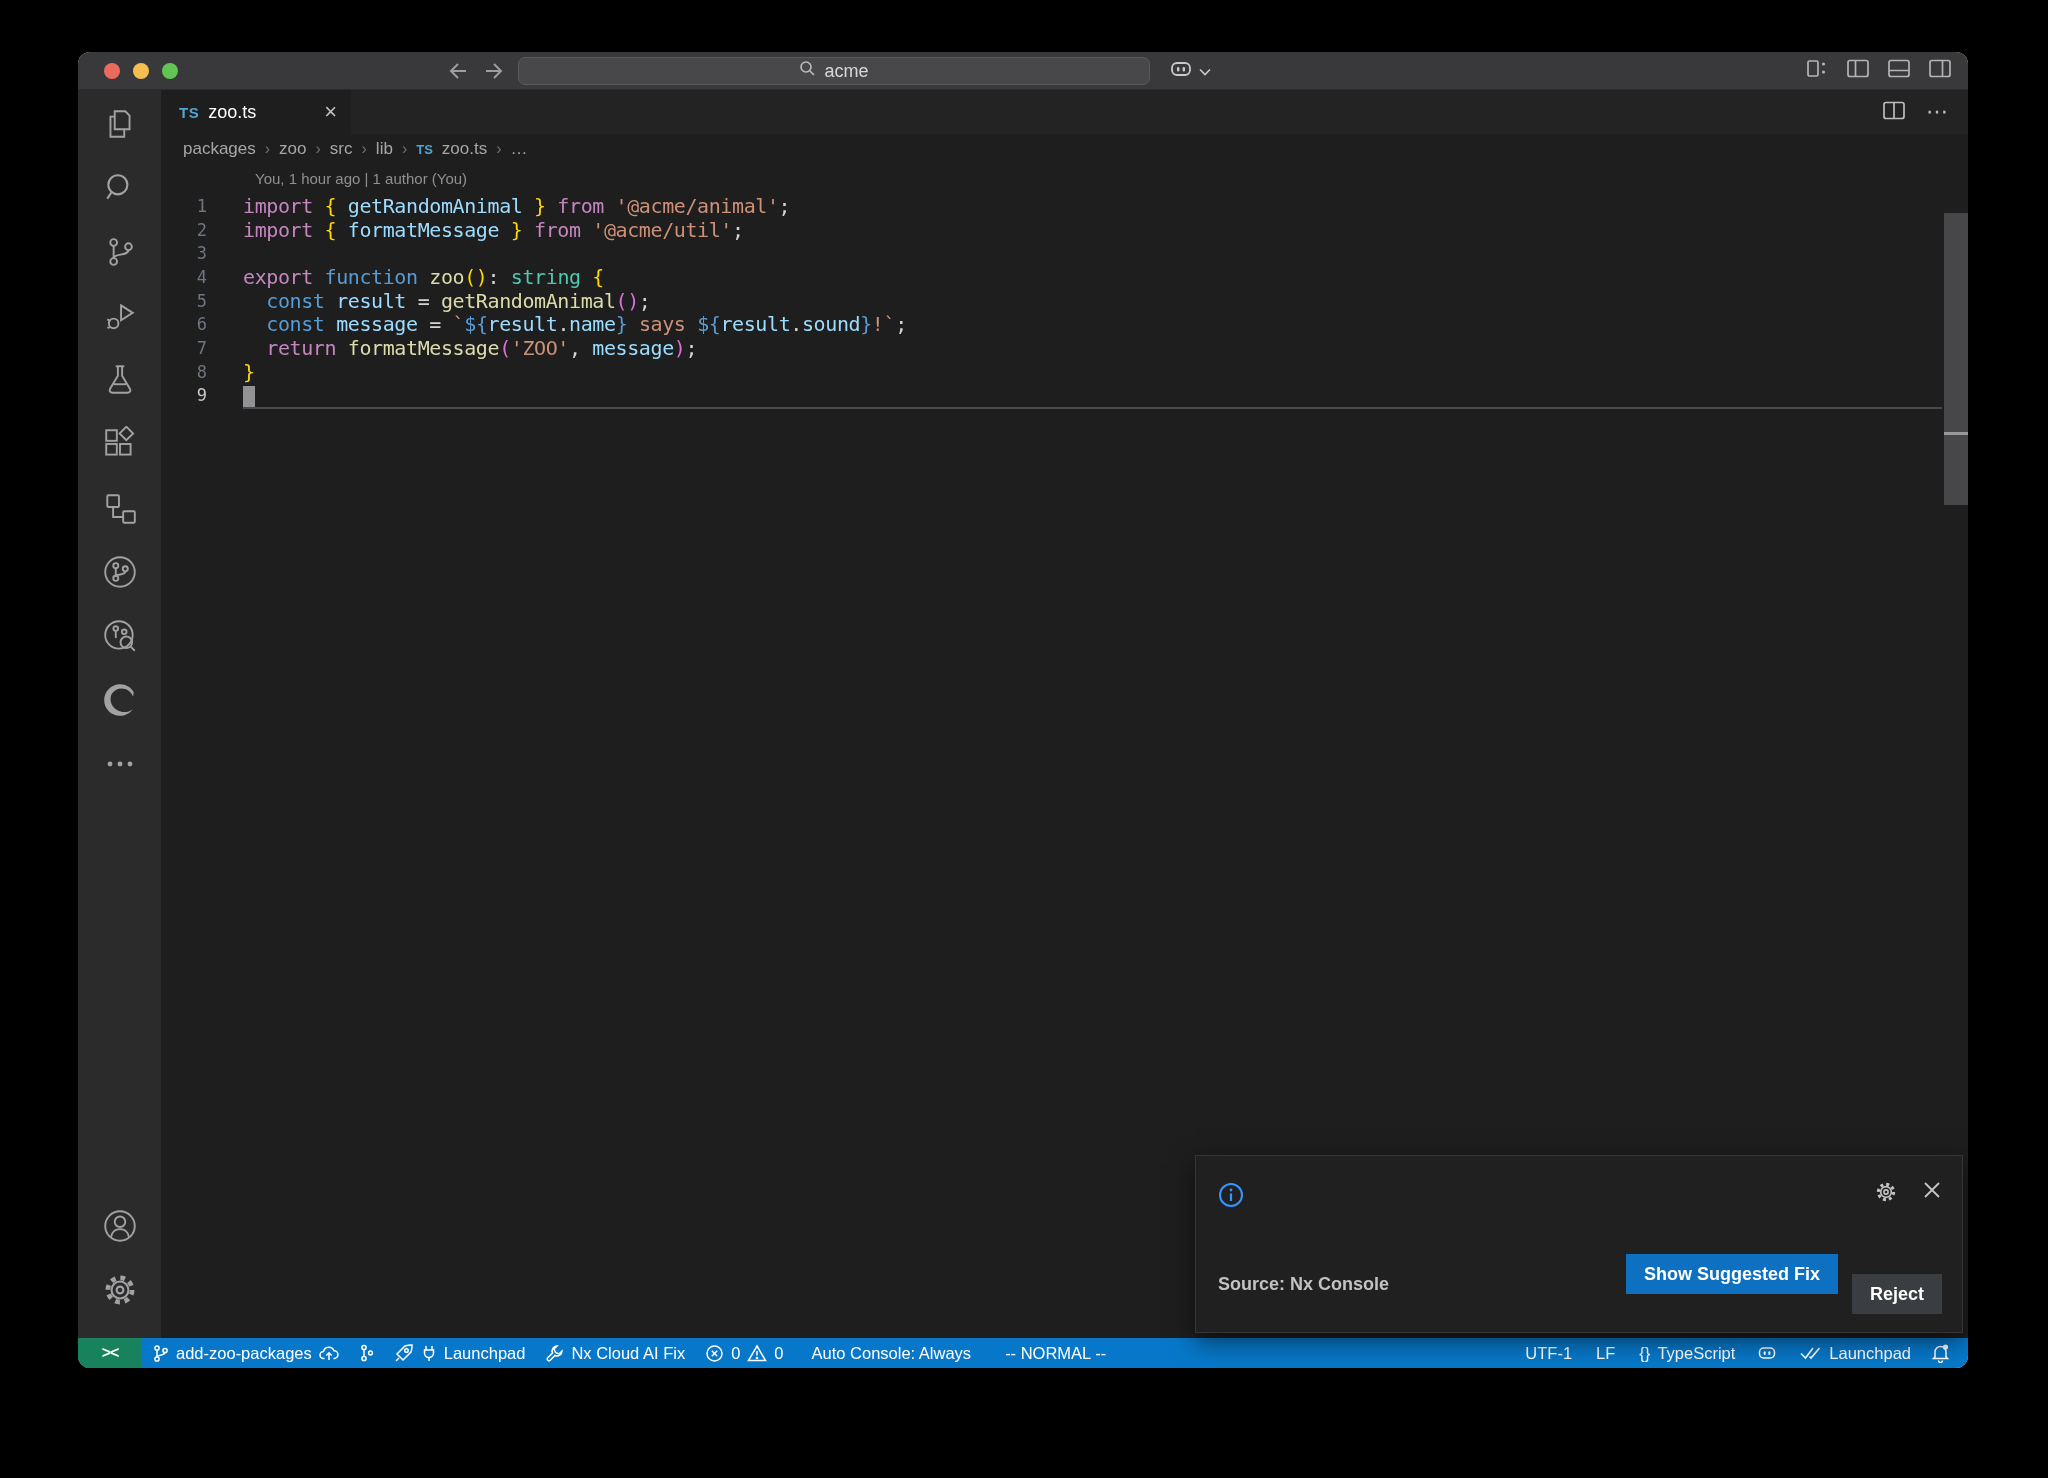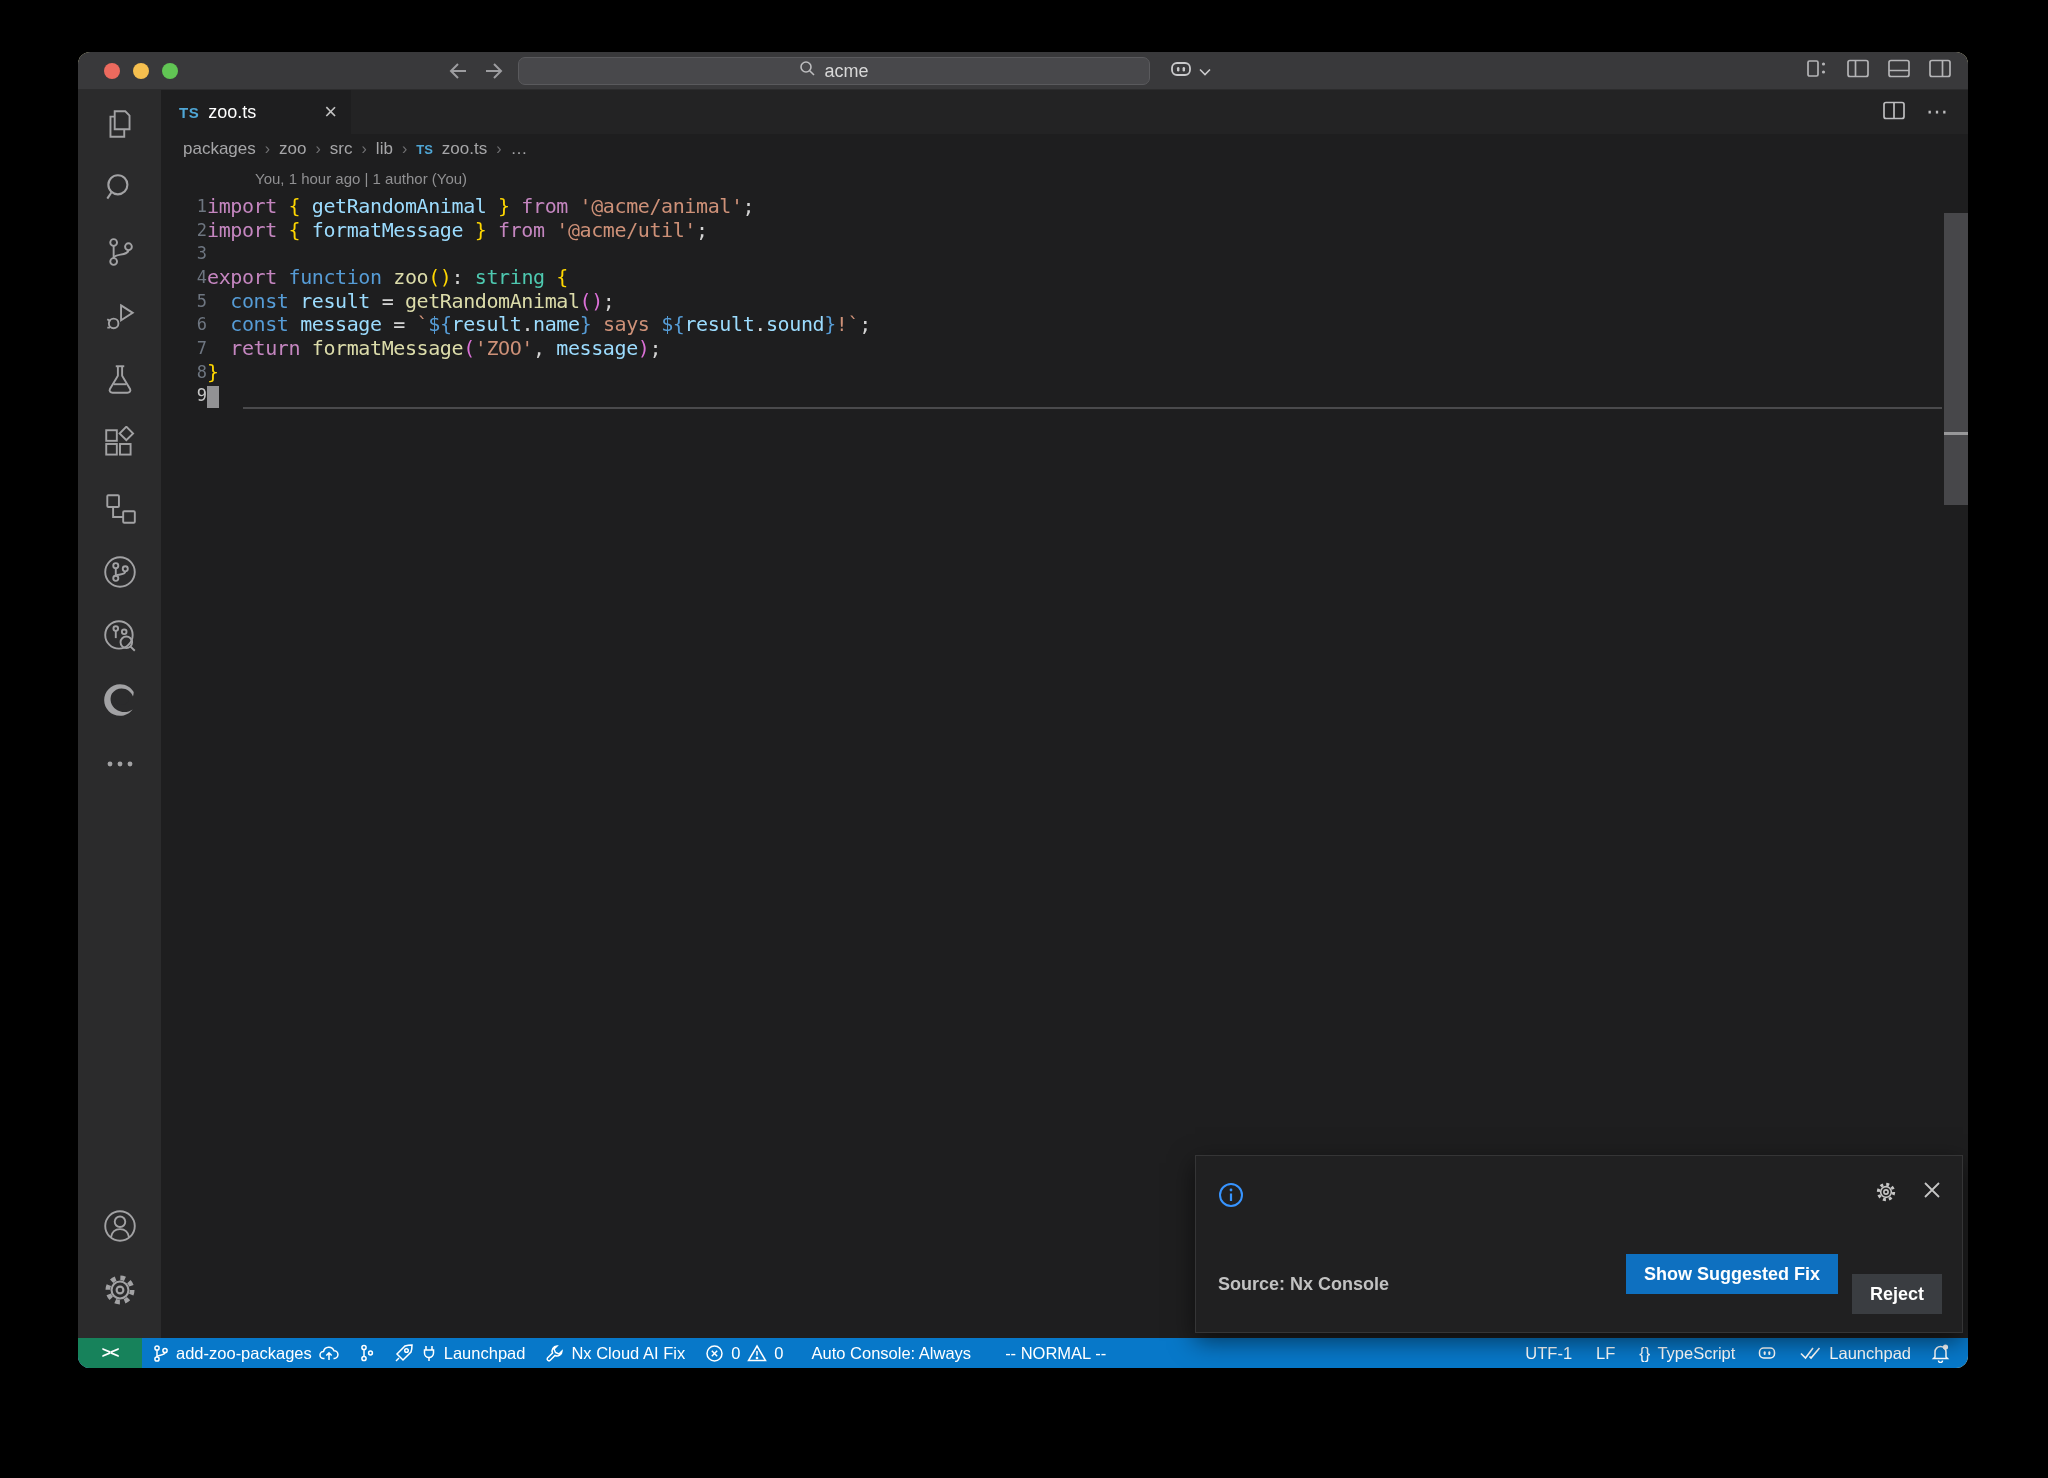--- a/index.html
+++ b/index.html
@@ -41,21 +41,21 @@
   .breadcrumbs { flex:none; height:30px; display:flex; align-items:center; padding-left:22px; gap:9px;
                  color:#a6a6a8; font-size:17px; }
   .crumb-sep { color:#6f6f71; font-size:16px; }
   .bc-ts { color:#4fa6d5; font-weight:bold; font-size:13px; }
 
   .codearea { flex:1; position:relative; font-family:"DejaVu Sans Mono",monospace; }
   .blame { position:absolute; top:6px; left:94px; color:#909092; font-size:15px; font-family:"Liberation Sans",sans-serif; }
   .codelines { position:absolute; top:30px; left:0; right:0; }
   .cl { height:23.7px; display:flex; align-items:center; position:relative; }
   .cl .gut { flex:none; width:46px; text-align:right; color:#6e7681; font-size:17px; }
-  .cl .src { font-size:20px; white-space:pre; letter-spacing:-0.4px; }
+  .cl .src { margin-left:36px; font-size:20px; white-space:pre; letter-spacing:-0.4px; }
   .cl.active .gut { color:#c6c6c6; }
   .cl.active::after { content:""; position:absolute; left:82px; right:26px; bottom:-2px; border-bottom:2px solid #4a4a4c; }
   .cursor { display:inline-block; width:12px; height:22px; background:#929294; vertical-align:middle; }
   .vscroll { position:absolute; right:0; top:49px; width:24px; height:292px; background:#47474a; }
   .vscroll .mark { position:absolute; left:0; right:0; top:219px; height:3px; background:#98989a; }
 
   
   .statusbar { flex:none; height:30px; background:#0778c9; display:flex; align-items:stretch; color:#fff; font-size:16.5px; }
   .sb-remote { flex:none; width:64px; background:#17825b; display:flex; align-items:center; justify-content:center;
                font-weight:bold; font-size:16px; letter-spacing:-1px; }

